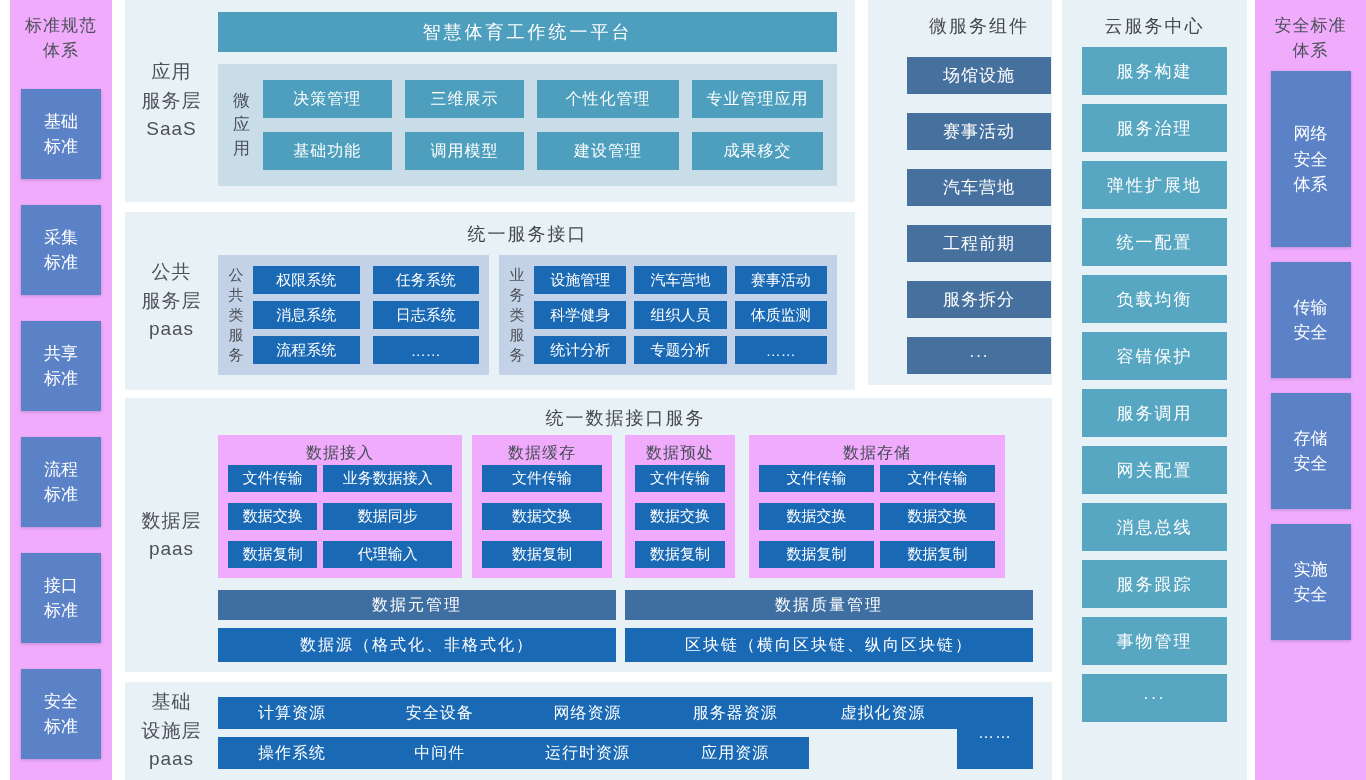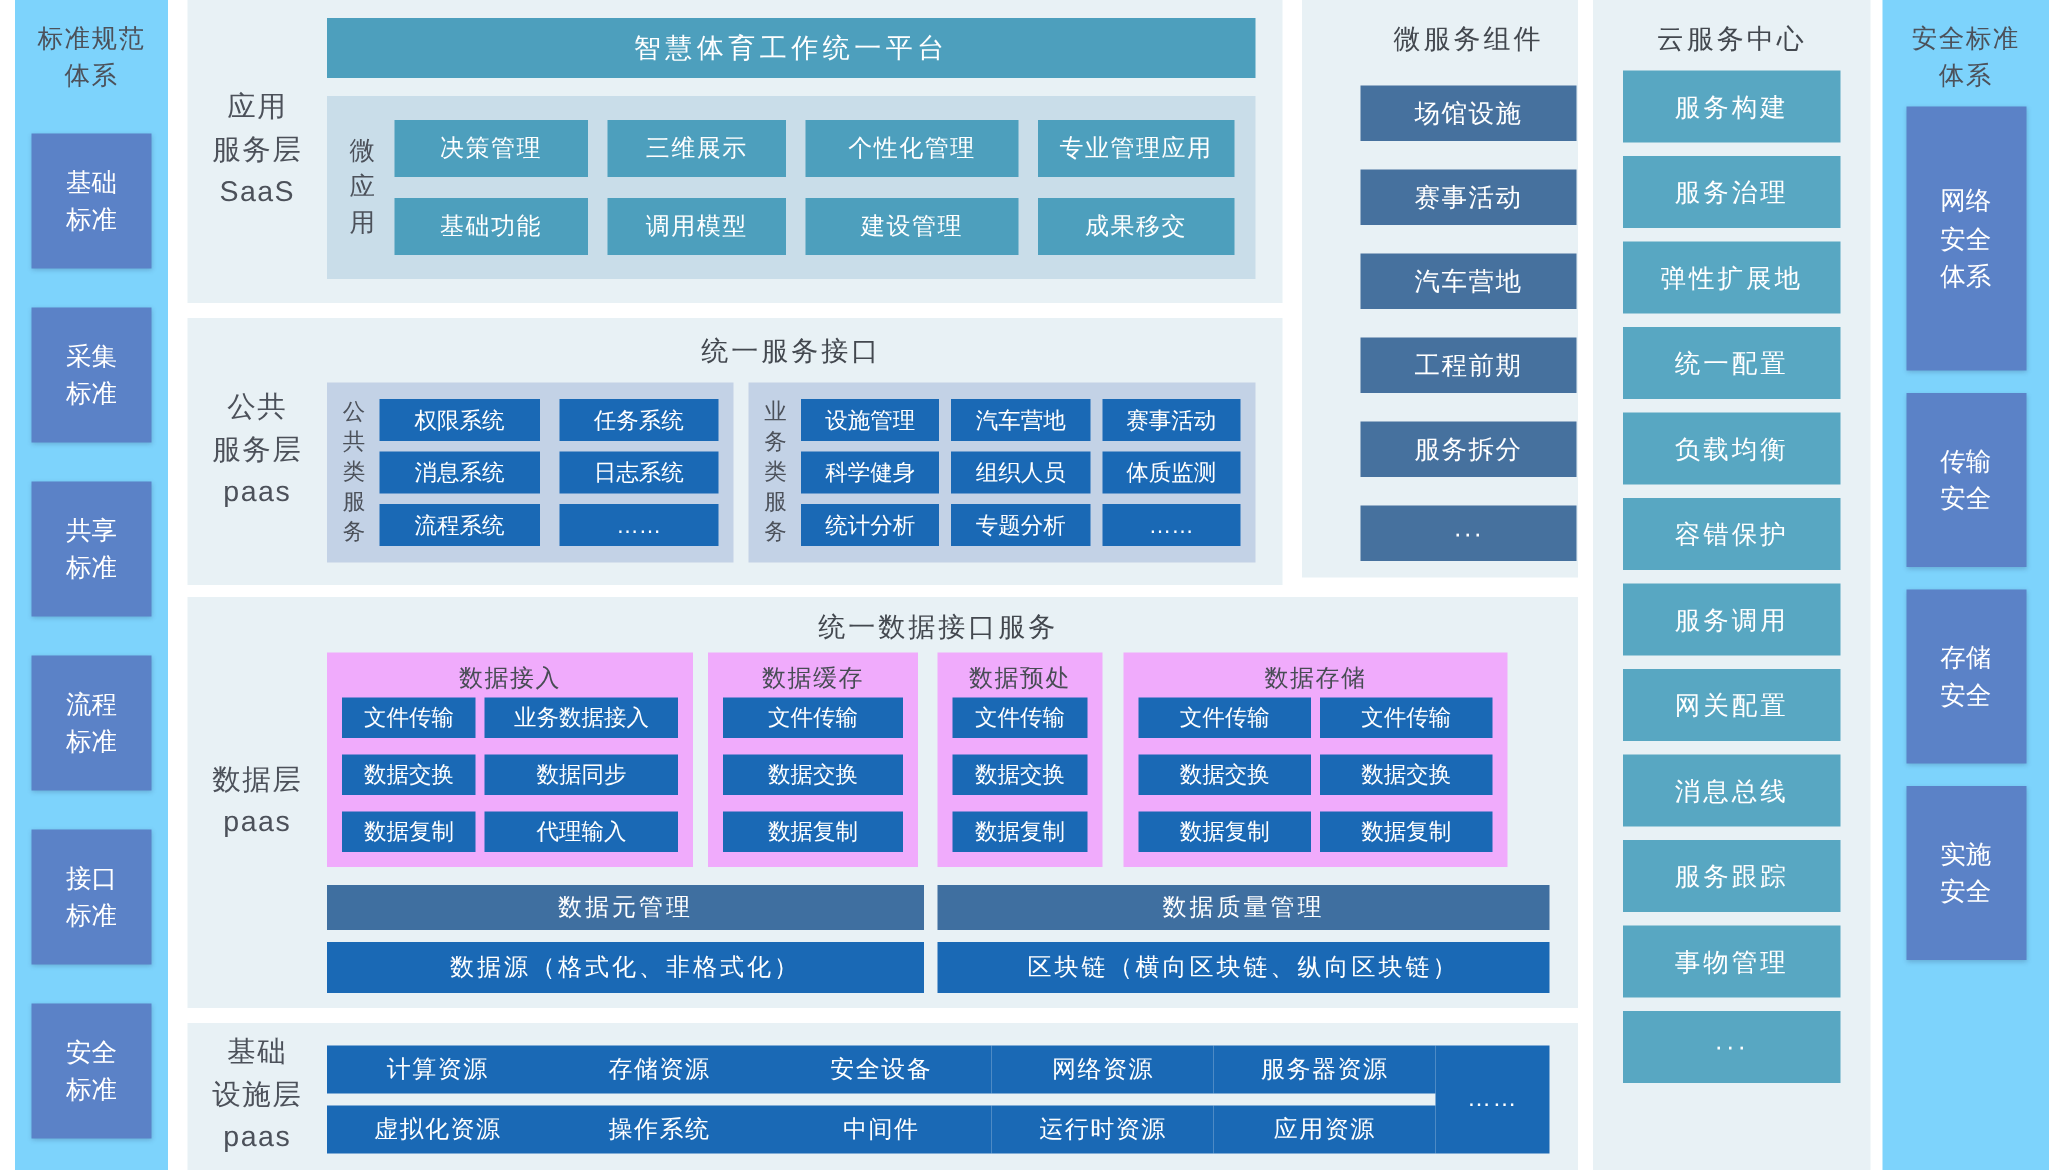--- a/index.html
+++ b/index.html
@@ -2,21 +2,21 @@
 <html lang="zh"><head>
 <meta charset="utf-8">
 <style>
   * { margin:0; padding:0; box-sizing:border-box; }
   html,body { width:1366px; height:780px; background:#ffffff;
     font-family:"Liberation Sans","DejaVu Sans",sans-serif; }
   .stage { position:relative; width:1366px; height:780px; overflow:hidden; background:#ffffff; }
 
   
   .panel   { position:absolute; background:#e8f1f5; }
-  .sidebar { position:absolute; background:#7dd3fc; display:flex; flex-direction:column; align-items:center; }
+  .sidebar { position:absolute; background:#f0abfc; display:flex; flex-direction:column; align-items:center; }
   .sb-title{ font-size:17px; line-height:1.45; color:#4c515a; text-align:center; letter-spacing:1px;
              width:76px; word-break:break-all; margin-top:14px; }
   .side-btn{ width:80px; background:#5b82c7; color:#fff; display:flex; align-items:center; justify-content:center;
              box-shadow:0 1px 3px rgba(40,60,100,.25); }
   .side-btn .wrap2 { width:2.25em; word-break:break-all; text-align:center; font-size:17px; line-height:1.5; }
   .layer-label { position:absolute; left:0; top:0; width:93px; height:100%;
                  display:flex; flex-direction:column; align-items:center; justify-content:center;
                  font-size:19px; line-height:1.5; color:#4c515a; letter-spacing:1px; }
   .big-title { position:absolute; text-align:center; font-size:18px; color:#43484f; letter-spacing:2px; }
   .vlabel { word-break:break-all; text-align:center; color:#4c515a; }
@@ -228,21 +228,20 @@
   </div>
 
   <div class="panel infra">
     <div class="layer-label">
       <span>基础</span>
       <span>设施层</span>
       <span>paas</span>
     </div>
     <div class="infra-grid">
       <div class="btn">计算资源</div>
-      <div class="btn">存储资源</div>
       <div class="btn">安全设备</div>
       <div class="btn">网络资源</div>
       <div class="btn">服务器资源</div>
       <div class="btn more">……</div>
       <div class="btn">虚拟化资源</div>
       <div class="btn">操作系统</div>
       <div class="btn">中间件</div>
       <div class="btn">运行时资源</div>
       <div class="btn">应用资源</div>
     </div>

